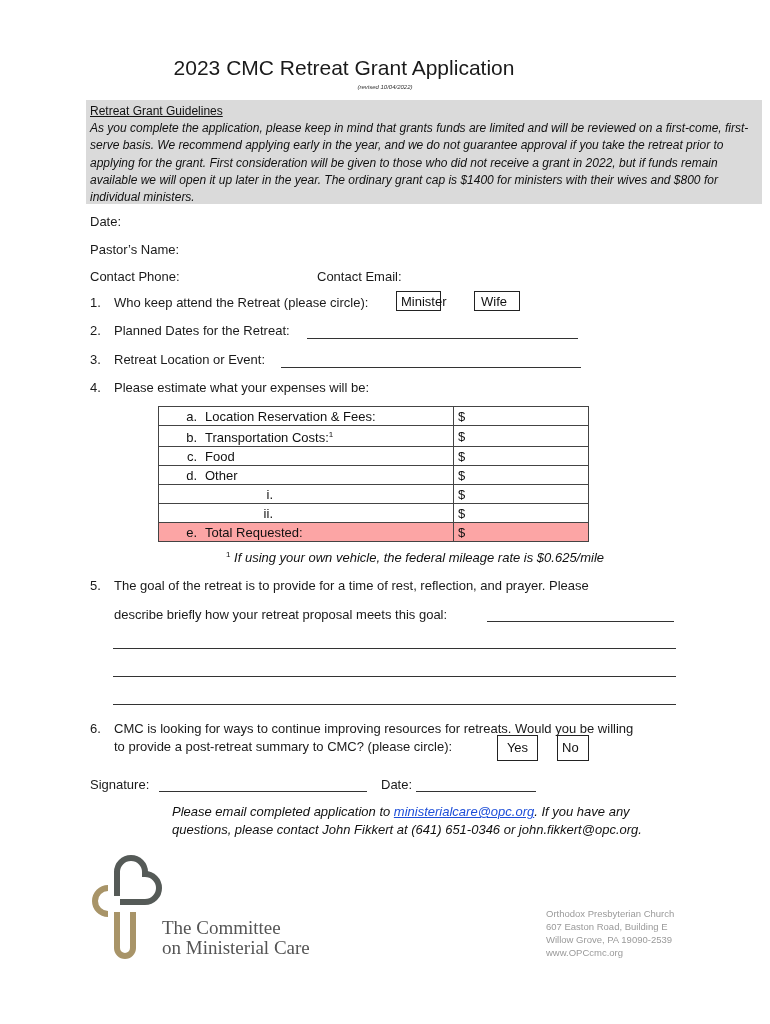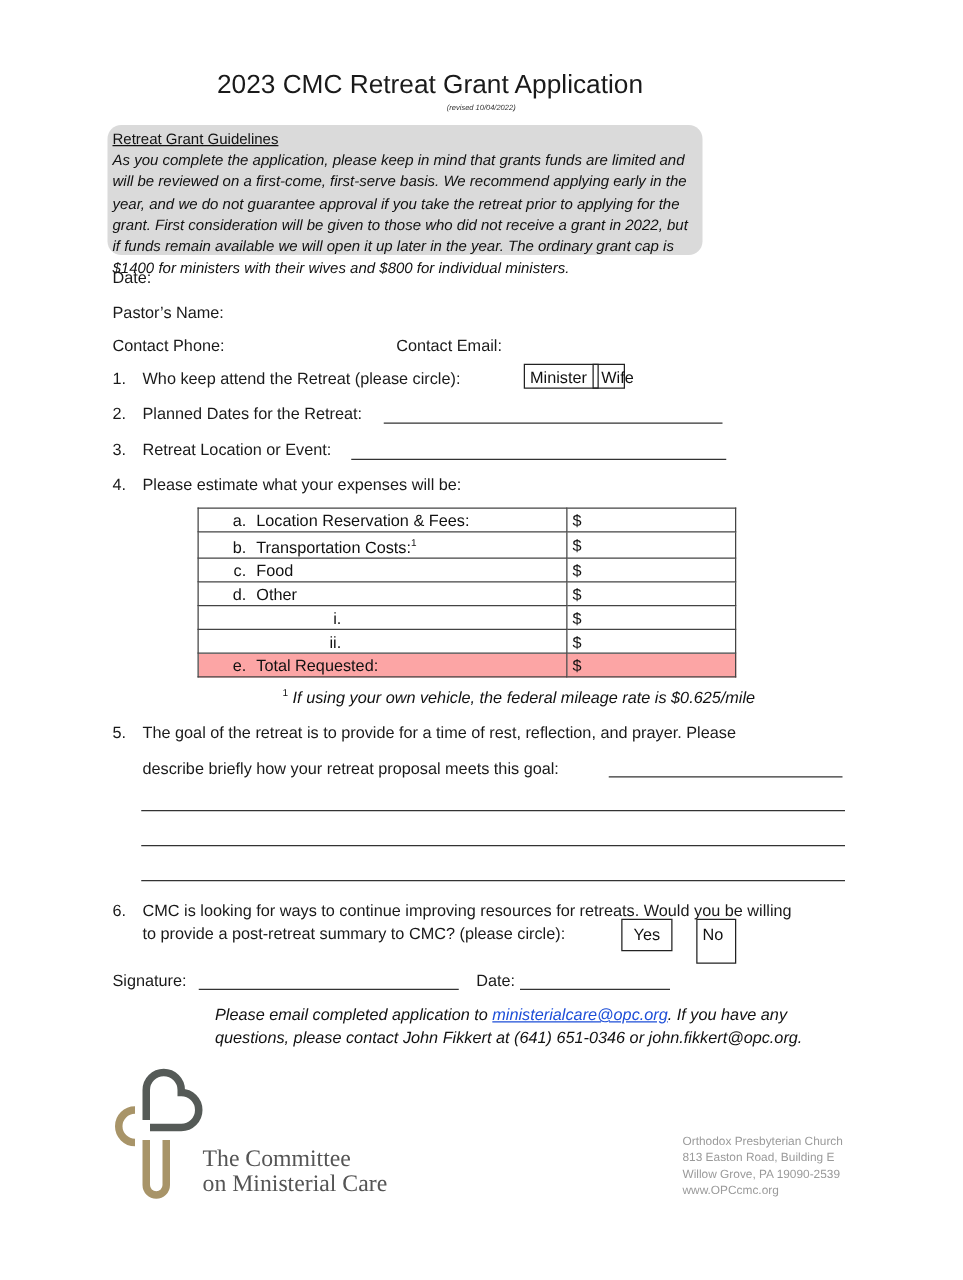--- a/index.html
+++ b/index.html
@@ -1,21 +1,21 @@
 <!DOCTYPE html>
 <html><head>
 <meta charset="utf-8">
 <style>
   html, body { margin: 0; padding: 0; background: #ffffff; }
   body { width: 770px; height: 1024px; position: relative; overflow: hidden;
          font-family: "Liberation Sans", "DejaVu Sans", sans-serif; color: #111; }
   .abs { position: absolute; }
   .title { left: 0; width: 688px; top: 56px; text-align: center; font-size: 21px; color: #1a1a1a; }
   .revised { left: 0; width: 770px; top: 84px; text-align: center; font-size: 6px; font-style: italic; color: #333; }
-  .guidelines { left: 86px; top: 100px; width: 476px; height: 104px; background: #dadada; padding: 3px 4px; box-sizing: border-box; font-size: 12px; line-height: 17.2px; border-radius: 11px; }
+  .guidelines { left: 86px; top: 100px; width: 676px; height: 104px; background: #dadada; padding: 3px 4px; box-sizing: border-box; font-size: 12px; line-height: 17.2px; }
   .guidelines .gtitle { text-decoration: underline; }
   .guidelines .gbody { font-style: italic; }
   .field { font-size: 13px; color: #1a1a1a; }
   .q { font-size: 13px; color: #1a1a1a; }
   .q .num { display: inline-block; width: 24px; }
   .boxopt { border: 1.5px solid #222; padding: 0 4px; font-size: 13px; display: inline-block; height: 20px; line-height: 20px; box-sizing: border-box; }
   .uline { border-bottom: 1.2px solid #333; display: inline-block; }
   table.exp { border-collapse: collapse; position: absolute; left: 158px; top: 406px; width: 431px; font-size: 13px; }
   table.exp td { border: 1.4px solid #444; height: 18px; padding: 0 0 0 4px; line-height: 17px; }
   table.exp td.lbl { width: 290px; }
@@ -41,22 +41,22 @@
 </div>
 
 <div class="abs field" style="left:90px; top:214px;">Date:</div>
 <div class="abs field" style="left:90px; top:242px;">Pastor’s Name:</div>
 <div class="abs field" style="left:90px; top:269px;">Contact Phone:</div>
 <div class="abs field" style="left:317px; top:269px;">Contact Email:</div>
 
 <div class="abs q" style="left:90px; top:295px;">
   <span class="num">1.</span><span>Who keep attend the Retreat (please circle):</span>
 </div>
-<div class="abs boxopt" style="left:419px; top:291px; width:60px;">Minister</div>
-<div class="abs boxopt" style="left:474px; top:291px; width:26px; padding-left:6px;">Wife</div>
+<div class="abs boxopt" style="left:396px; top:291px; width:45px;text-align:right;">Minister</div>
+<div class="abs boxopt" style="left:474px; top:291px; width:46px; padding-left:6px;">Wife</div>
 
 <div class="abs q" style="left:90px; top:323px;">
   <span class="num">2.</span><span>Planned Dates for the Retreat:</span>
 </div>
 <div class="abs uline" style="left:307px; top:323px; width:271px; height:15px;"></div>
 
 <div class="abs q" style="left:90px; top:352px;">
   <span class="num">3.</span><span>Retreat Location or Event:</span>
 </div>
 <div class="abs uline" style="left:281px; top:352px; width:300px; height:15px;"></div>
@@ -109,21 +109,21 @@
 <div class="abs uline" style="left:487px; top:607px; width:187px; height:14px;"></div>
 <div class="abs uline" style="left:113px; top:634px; width:563px; height:14px;"></div>
 <div class="abs uline" style="left:113px; top:662px; width:563px; height:14px;"></div>
 <div class="abs uline" style="left:113px; top:690px; width:563px; height:14px;"></div>
 
 <div class="abs q" style="left:90px; top:721px;">
   <span class="num">6.</span><span>CMC is looking for ways to continue improving resources for retreats.  Would you be willing</span>
 </div>
 <div class="abs q" style="left:114px; top:739px;">to provide a post-retreat summary to CMC?  (please circle):</div>
 <div class="abs boxopt" style="left:497px; top:735px; width:41px; height:26px; line-height:24px; text-align:center;">Yes</div>
-<div class="abs boxopt" style="left:557px; top:735px; width:32px; height:36px; line-height:24px;">No</div>
+<div class="abs boxopt" style="left:557px; top:735px; width:32px; height:26px; line-height:24px;">No</div>
 
 <div class="abs q" style="left:90px; top:777px;">Signature:</div>
 <div class="abs uline" style="left:159px; top:777px; width:208px; height:14px;"></div>
 <div class="abs q" style="left:381px; top:777px;">Date:</div>
 <div class="abs uline" style="left:416px; top:777px; width:120px; height:14px;"></div>
 
 <div class="abs email-note">
   <div><span>Please email completed application to </span><span class="email-link">ministerialcare@opc.org</span><span>.  If you have any</span></div>
   <div>questions, please contact John Fikkert at (641) 651-0346 or john.fikkert@opc.org.</div>
 </div>
@@ -134,16 +134,16 @@
   <path d="M29 60 V96 A8 8 0 0 0 45 96 V60" fill="none" stroke="#a89468" stroke-width="6"></path>
 </svg>
 
 <div class="abs logo-text">
   <div>The Committee</div>
   <div>on Ministerial Care</div>
 </div>
 
 <div class="abs address">
   <div>Orthodox Presbyterian Church</div>
-  <div>813 Easton Road, Building E</div>
+  <div>607 Easton Road, Building E</div>
   <div>Willow Grove, PA 19090-2539</div>
   <div>www.OPCcmc.org</div>
 </div>
 
 </body></html>

